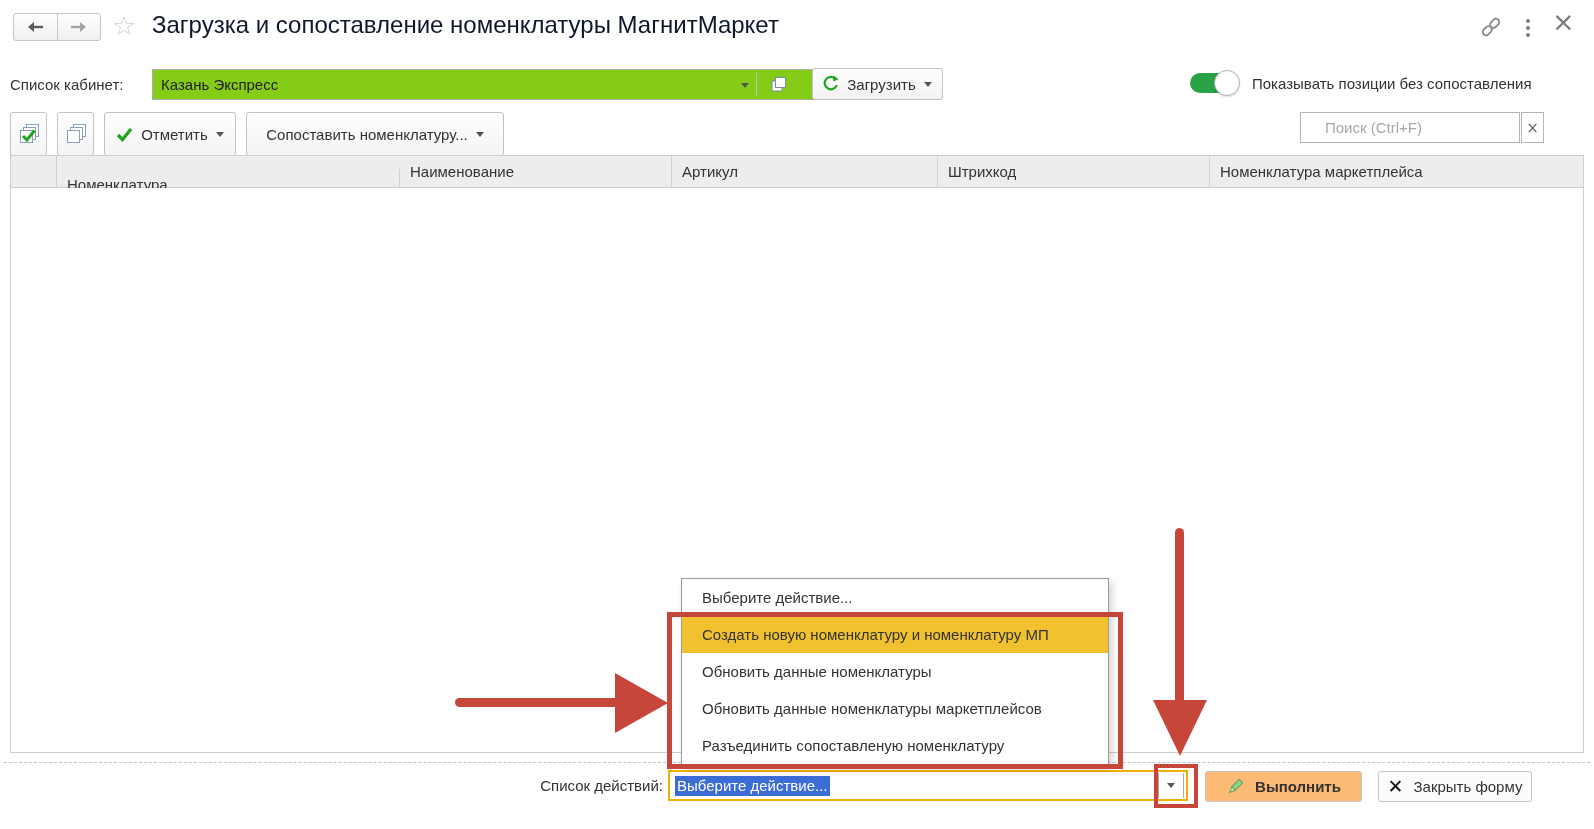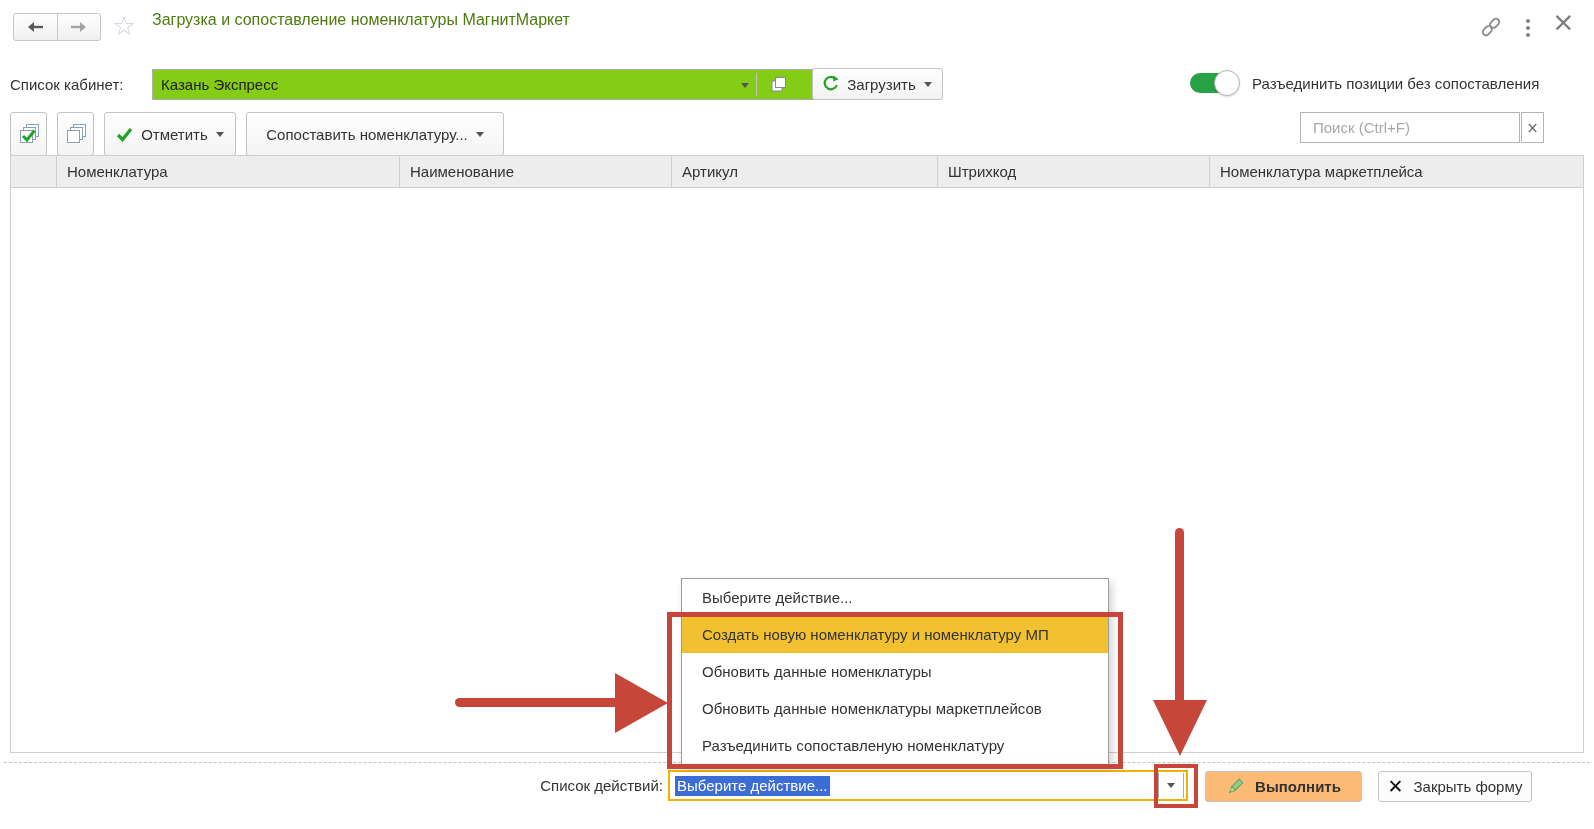--- a/index.html
+++ b/index.html
@@ -12,21 +12,21 @@
   .abs { position:absolute; }
 
   
   .nav-group { left:13px; top:13px; width:88px; height:28px;
     border:1px solid #c6c6c6; border-radius:3px;
     background:linear-gradient(#fefefe,#f0f0f0); display:flex; }
   .nav-btn { flex:1; display:flex; align-items:center; justify-content:center; cursor:pointer; }
   .nav-btn.back { border-right:1px solid #c9c9c9; }
   .star { left:112px; top:12px; font-size:27px; line-height:27px; color:#cbd0da;
     font-family:"DejaVu Sans", sans-serif; }
-  .title { left:152px; top:11px; font-size:16px; color:#4d7c0f; white-space:nowrap; }
+  .title { left:152px; top:11px; font-size:24px; color:#0f172a; white-space:nowrap; }
   .icon-link { left:1478px; top:14px; }
   .icon-kebab { left:1524px; top:17px; display:flex; flex-direction:column; gap:3px; padding:2px; }
   .icon-kebab i { width:4px; height:4px; border-radius:50%; background:#7e7e7e; }
   .icon-close-win { left:1552px; top:8px; font-size:27px; line-height:27px; color:#7e7e7e;
     font-family:"DejaVu Sans", sans-serif; }
 
   
   .cab-label { left:10px; top:69px; height:31px; line-height:31px; }
   .cab-field { left:152px; top:69px; width:758px; height:31px;
     border:1px solid #adadad; background:#84cc16; }
@@ -48,34 +48,34 @@
 
   
   .tb-btn { top:112px; height:44px; border:1px solid #c3c3c3; border-radius:3px;
     background:linear-gradient(#fefefe,#f4f4f4); display:flex; align-items:center;
     justify-content:center; gap:8px; cursor:pointer; }
   .tb-ico1 { left:10px; width:37px; }
   .tb-ico2 { left:57px; width:37px; }
   .tb-mark { left:104px; width:132px; }
   .tb-match { left:246px; width:258px; }
   .search-input { left:1300px; top:112px; width:220px; height:31px;
-    border:1px solid #b5b5b5; padding:0 12px; font:inherit; color:#333; outline:none; }
+    border:1px solid #b5b5b5; padding:0 24px; font:inherit; color:#333; outline:none; }
   .search-input::placeholder { color:#a8a8a8; }
   .search-clear { left:1521px; top:112px; width:23px; height:31px; border:1px solid #b5b5b5;
     background:#fff; display:flex; align-items:center; justify-content:center;
     color:#6d6d6d; font-size:15px; cursor:pointer; font-family:"DejaVu Sans", sans-serif; }
 
   
   .thead { left:10px; top:155px; width:1574px; height:33px; background:#ededed;
     border:1px solid #cfcfcf; display:flex; }
   .th { height:100%; line-height:31px; padding-left:10px; border-right:1px solid #cfcfcf;
     overflow:hidden; white-space:nowrap; color:#333; }
   .th:last-child { border-right:none; }
   .th.c0 { width:46px; padding-left:0; }
-  .th.c1 { width:343px; } .th.c2 { width:272px; } .th.c3 { width:266px; }
+  .th.c1 { width:343px;margin-top:13px; } .th.c2 { width:272px; } .th.c3 { width:266px; }
   .th.c4 { width:272px; } .th.c5 { flex:1; }
   .tbody { left:10px; top:188px; width:1574px; height:565px; background:#fff;
     border:1px solid #cfcfcf; border-top:none; }
 
   .dash-sep { left:4px; top:762px; width:1586px; height:0; border-top:1px dashed #c3c3c3; }
 
   
   .foot-label { left:480px; top:771px; width:183px; height:30px; line-height:30px; text-align:right; }
   .combo { left:668px; top:770px; width:520px; height:31px; border:2px solid #f2b100; background:#fff; }
   .combo-value { position:absolute; left:5px; top:4px; padding:0 2px; height:20px; line-height:20px;
@@ -172,21 +172,21 @@
         <path d="M13.8 10 A6.2 6.2 0 1 1 12.6 4" fill="none" stroke="#1fa51f" stroke-width="2.2"></path>
         <polygon points="10.6,0.5 15.6,4.2 10.2,6.4" fill="#1fa51f"></polygon>
       </svg>
     </span>
     <span>Загрузить</span>
     <span class="tri-down"></span>
   </div>
 
   <div class="abs toggle-track"></div>
   <div class="abs toggle-knob"></div>
-  <div class="abs toggle-label">Разъединить позиции без сопоставления</div>
+  <div class="abs toggle-label">Показывать позиции без сопоставления</div>
 
   <div class="abs tb-btn tb-ico1">
     <svg width="22" height="22" viewBox="0 0 22 22">
       <rect x="8.5" y="1.5" width="12" height="12" fill="#fff" stroke="#8aa0b8"></rect>
       <rect x="5.5" y="4.5" width="12" height="12" fill="#fff" stroke="#8aa0b8"></rect>
       <rect x="2.5" y="7.5" width="12" height="12" fill="#fff" stroke="#8aa0b8"></rect>
       <path d="M5 13 l4 4 l7.5 -9.5" stroke="#1fa51f" stroke-width="3" fill="none"></path>
     </svg>
   </div>
   <div class="abs tb-btn tb-ico2">

